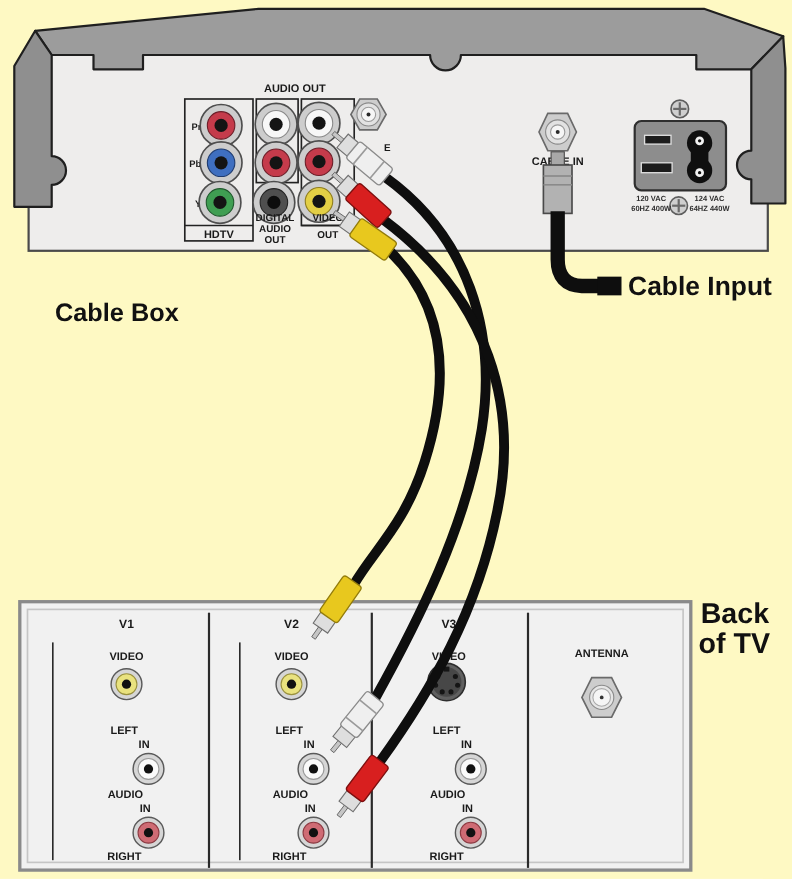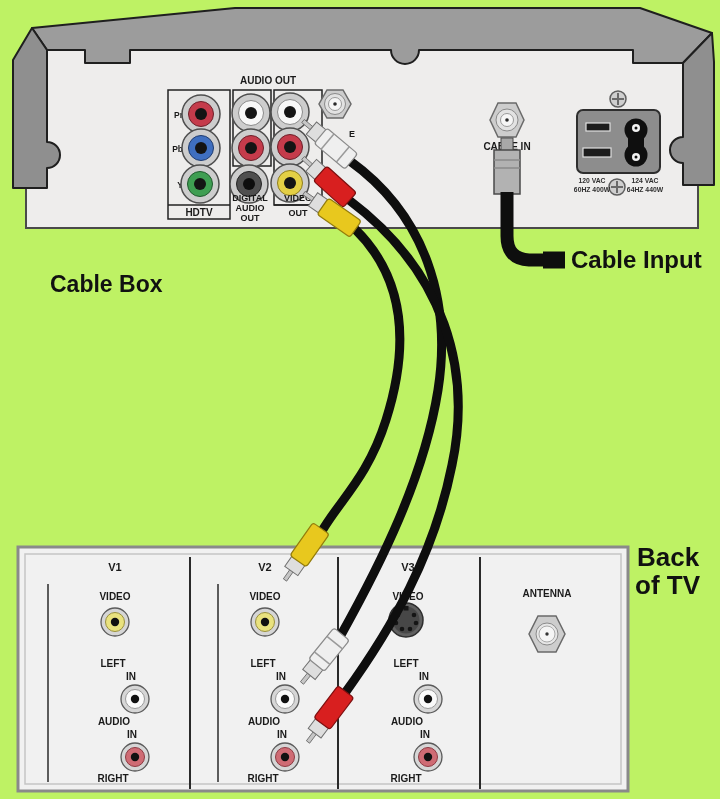--- a/index.html
+++ b/index.html
@@ -1,16 +1,16 @@
 <!DOCTYPE html>
 <html><head>
 <meta charset="utf-8">
 <style>
   html,body{margin:0;padding:0;background:#ffffff;}
-  .page{position:relative;width:720px;height:799px;background:#bef264;overflow:hidden;}
+  .page{position:relative;width:720px;height:799px;background:#fef9c3;overflow:hidden;}
   svg{display:block;}
   .t{font-family:"Liberation Sans","DejaVu Sans",sans-serif;font-weight:bold;fill:#1a1a1a;}
   .t7{font-size:6.8px;fill:#2e2e2e;}
   .t9{font-size:9px;}
   .t85{font-size:8.5px;}
   .t10{font-size:10px;}
   .t11{font-size:11px;}
   .big{font-size:23px;fill:#111;}
   .big2{font-size:24px;fill:#111;}
   .big3{font-size:26px;fill:#111;}

